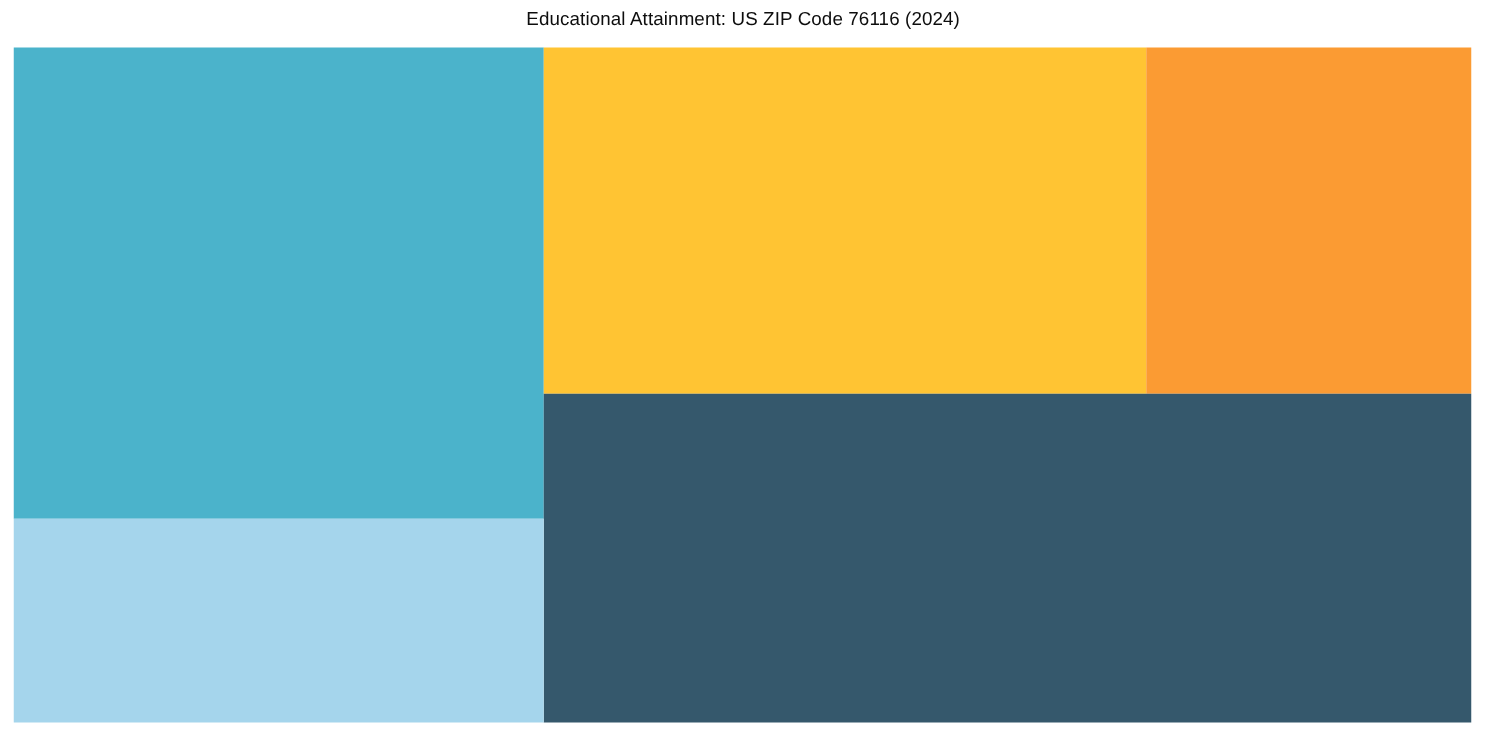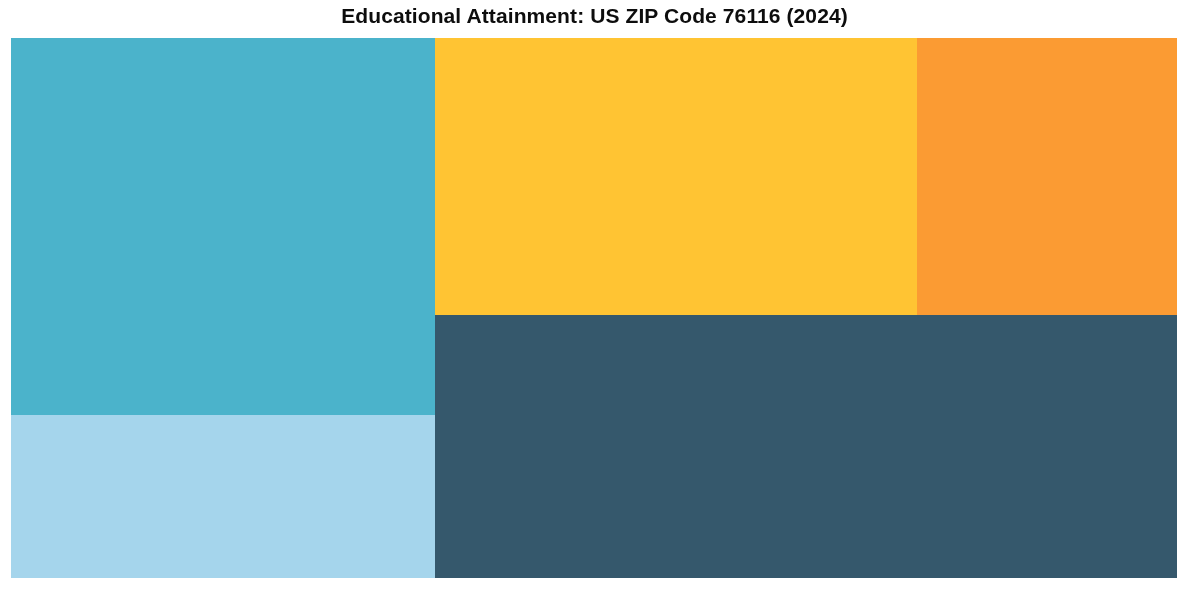--- a/index.html
+++ b/index.html
@@ -22,22 +22,22 @@
     height: 590px;
     background: #ffffff;
   }
 
   #chart-title {
     position: absolute;
     left: 0;
     top: 6px;
     width: 1189px;
     text-align: center;
-    font-size: 21px;
-    font-weight: 700;
+    font-size: 15px;
+    font-weight: 400;
     line-height: 20px;
     color: #0d0d0d;
     letter-spacing: 0.1px;
     white-space: nowrap;
   }
 
   #treemap {
     position: absolute;
     left: 11px;
     top: 38px;

